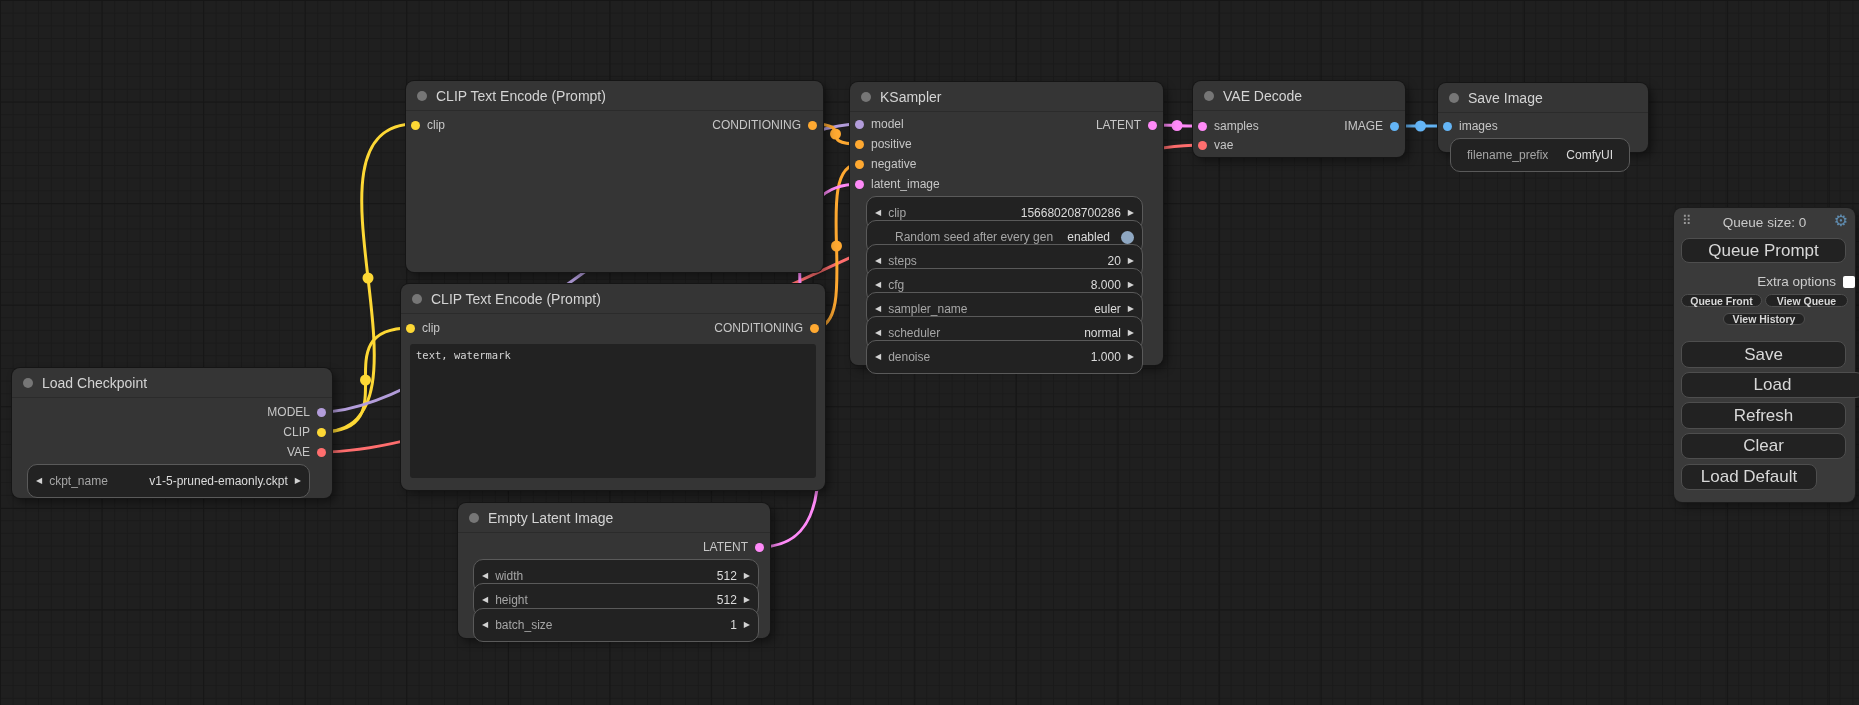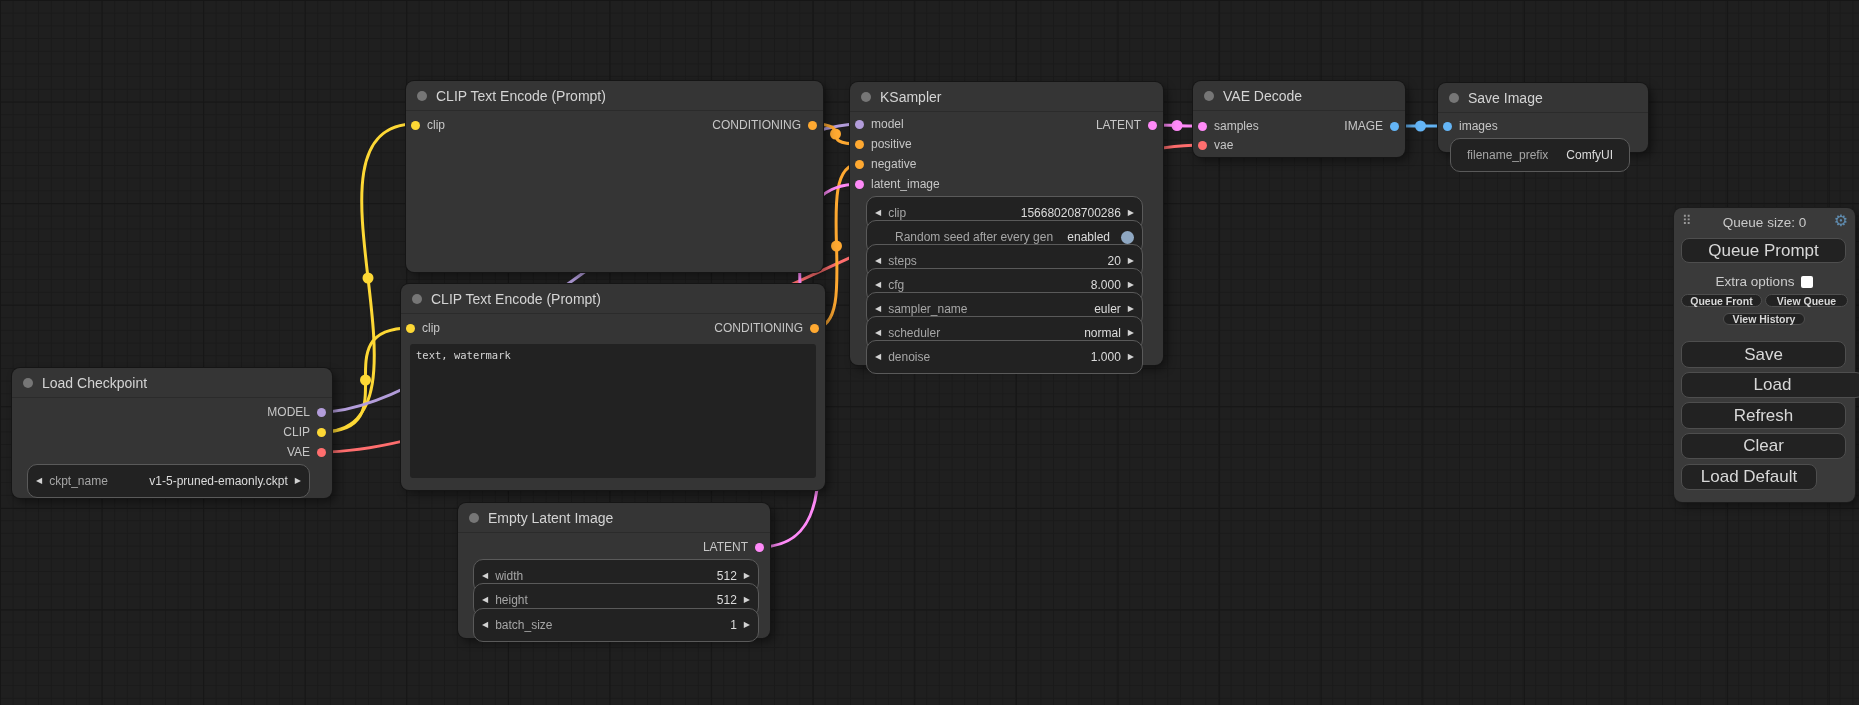--- a/index.html
+++ b/index.html
@@ -61,21 +61,21 @@
   .qheader { position:absolute; left:0; right:0; top:5px; height:18px; display:flex; align-items:center; }
   .qdrag { position:absolute; left:8px; top:0; color:#9a9a9a; font-size:13px; }
   .qsize { width:100%; text-align:center; color:#c9c9c9; font-size:13.5px; }
   .qgear { position:absolute; right:7px; top:-2px; font-size:16px; }
   .qbtn {
     position:absolute; background:#222; border:1px solid #4e4e4e; color:#d8d8d8;
     display:flex; align-items:center; justify-content:center; border-radius:8px;
     font-size:17px; cursor:pointer;
   }
   .qbtn.small { font-size:10.5px; border-radius:7px;font-weight:bold; }
-  .extra { position:absolute; left:0; right:0; top:66px; height:15px; display:flex; align-items:center; justify-content:center; gap:7px; }
+  .extra { position:absolute; left:0; right:0; top:66px; height:15px; display:flex; align-items:center; justify-content:flex-end; gap:7px; }
   .extra-label { color:#cccccc; font-size:13.5px; }
   .checkbox { width:12px; height:12px; background:#ffffff; border-radius:2px; flex:none; }
 </style>
 </head>
 <body>
 
 <svg id="wires" viewBox="0 0 1859 705">
   <path d="M321,432 C451,432 285,124 415,124" stroke="#fdd835"></path>
   <path d="M321,432 C411,432 320,328 410,328" stroke="#fdd835"></path>
   <path d="M321,412 C461,412 719,124 859,124" stroke="#b39ddb"></path>

